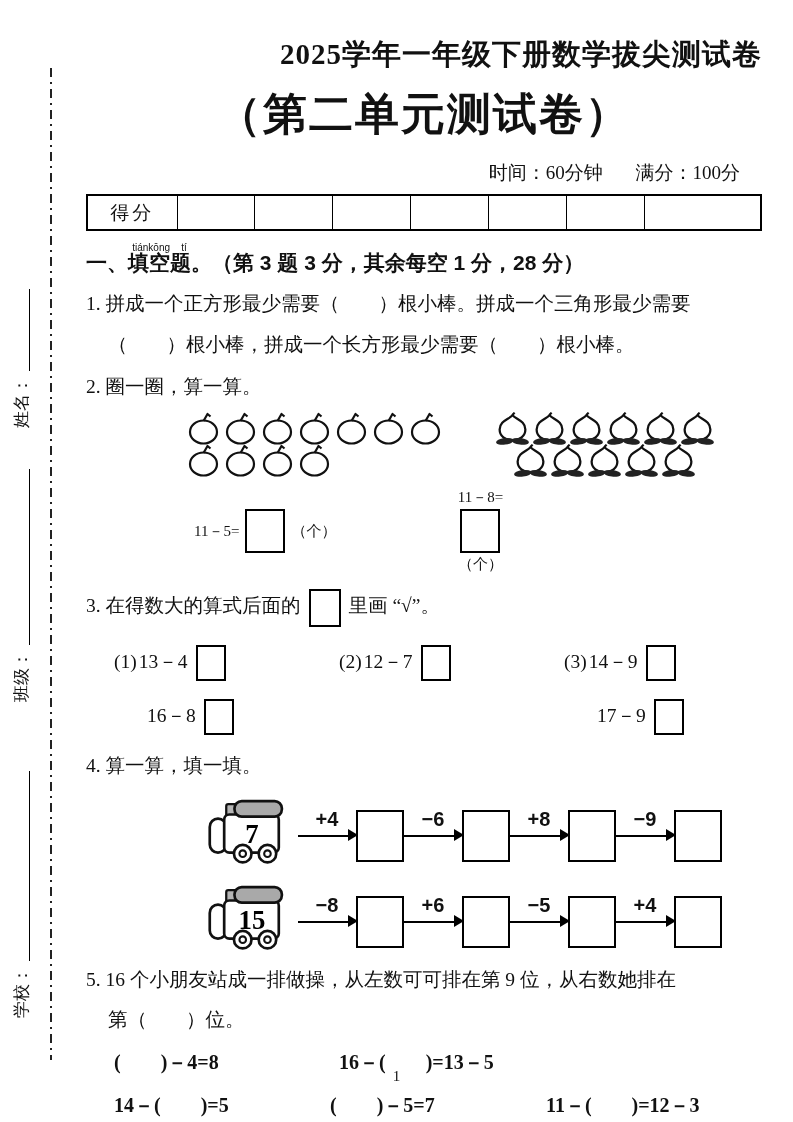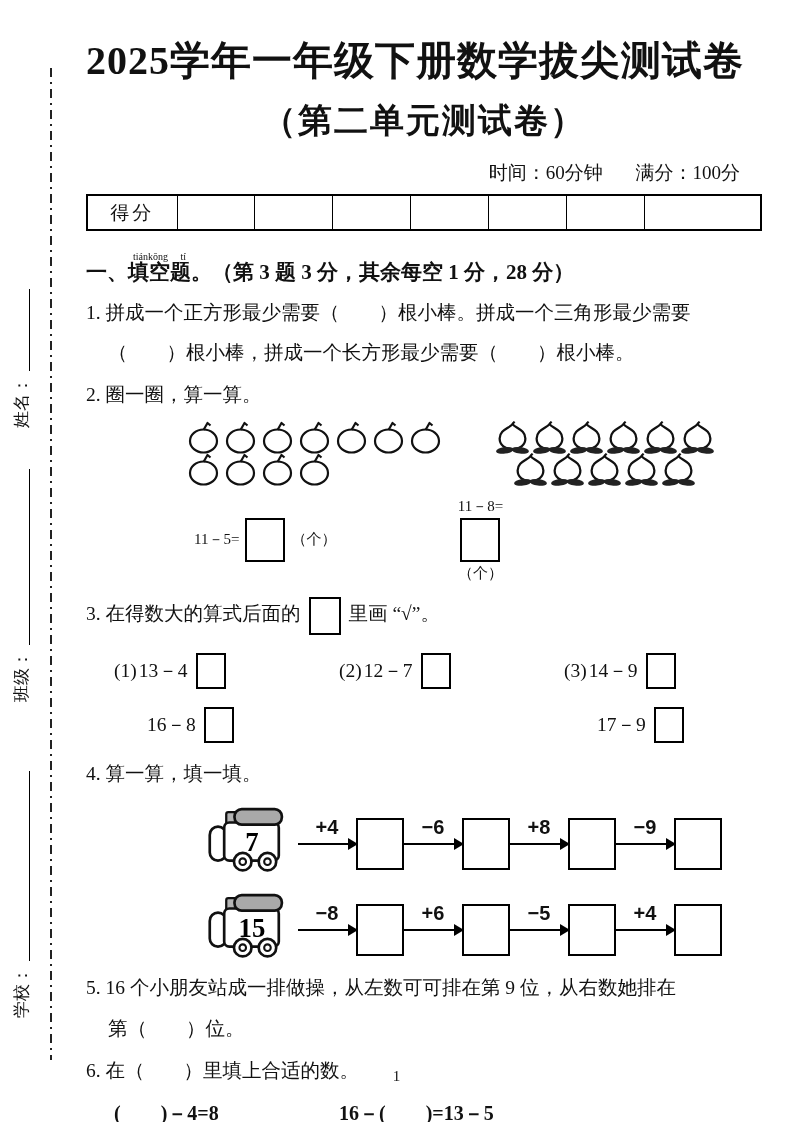--- a/index.html
+++ b/index.html
@@ -24,35 +24,35 @@
     transform-origin:0 0;
     white-space:nowrap;
     font-size:17px;
     display:flex; align-items:center;
   }
   .seal-blank { display:inline-block; border-bottom:1.6px solid #000; height:1em; margin-left:6px; }
 
   
   .content { position:absolute; left:86px; top:38px; width:676px; }
 
-  .title1 { font-size:40px; font-weight:900; text-align:left; letter-spacing:1px; line-height:1.15; }
-  .title2 { font-size:34px; font-weight:900; text-align:center; margin-top:14px; letter-spacing:2px; }
+  .title1 { font-size:29px; font-weight:900; text-align:right; letter-spacing:1px; line-height:1.15; }
+  .title2 { font-size:44px; font-weight:900; text-align:center; margin-top:14px; letter-spacing:2px; }
 
   .info-line { margin-top:16px; text-align:right; padding-right:22px; font-size:19px; }
   .info-line span { margin-left:28px; }
 
   table.score { width:100%; border-collapse:collapse; margin-top:8px; border:2px solid #000; }
   table.score td {
     border:1.6px solid #000; text-align:center; font-size:19px;
     height:35px; letter-spacing:3px;
   }
   table.score td.first { width:90px; }
 
-  .sec-heading { margin-top:21px; font-size:21px; font-weight:bold;
-    font-family:Liberation Serif, serif; }
+  .sec-heading { margin-top:12px; font-size:21px; font-weight:bold;
+    font-family:Liberation Sans, sans-serif; }
   .sec-heading ruby rt { font-size:10px; font-weight:normal; letter-spacing:0; }
 
   .q { font-size:19.5px; line-height:1.55; margin-top:12px; }
   .q .hang { padding-left:22px; display:block; margin-top:10px; }
 
   
   .box { display:inline-block; border:2px solid #000; vertical-align:middle; background:#fff; }
   .box-lg { width:40px; height:44px; margin:0 6px; }
   .box-md { width:30px; height:36px; margin-left:8px; }
   .box-inline { width:32px; height:38px; margin:0 8px; }
@@ -371,21 +371,20 @@
       <span class="cbox"></span>
     </div>
   </div>
 
   <div class="q">
     <span>5. 16 个小朋友站成一排做操，从左数可可排在第 9 位，从右数她排在</span>
     <span class="hang">第（　　）位。</span>
   </div>
 
   <div class="q">
-    <span>6. 在（　　）里填上合适的数。</span>
     <div class="q6-row">
       <span class="eq">(　　)－4=8</span>
       <span class="eq">16－(　　)=13－5</span>
     </div>
     <div class="q6-row">
       <span class="eq">14－(　　)=5</span>
       <span class="eq">(　　)－5=7</span>
       <span class="eq">11－(　　)=12－3</span>
     </div>
   </div>

